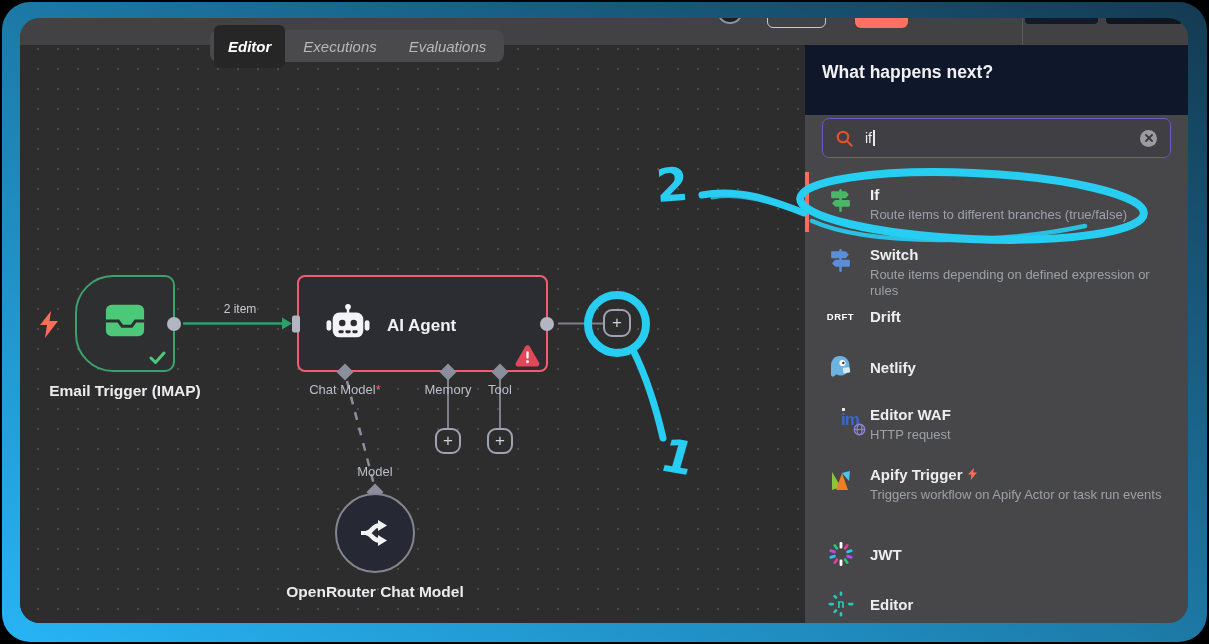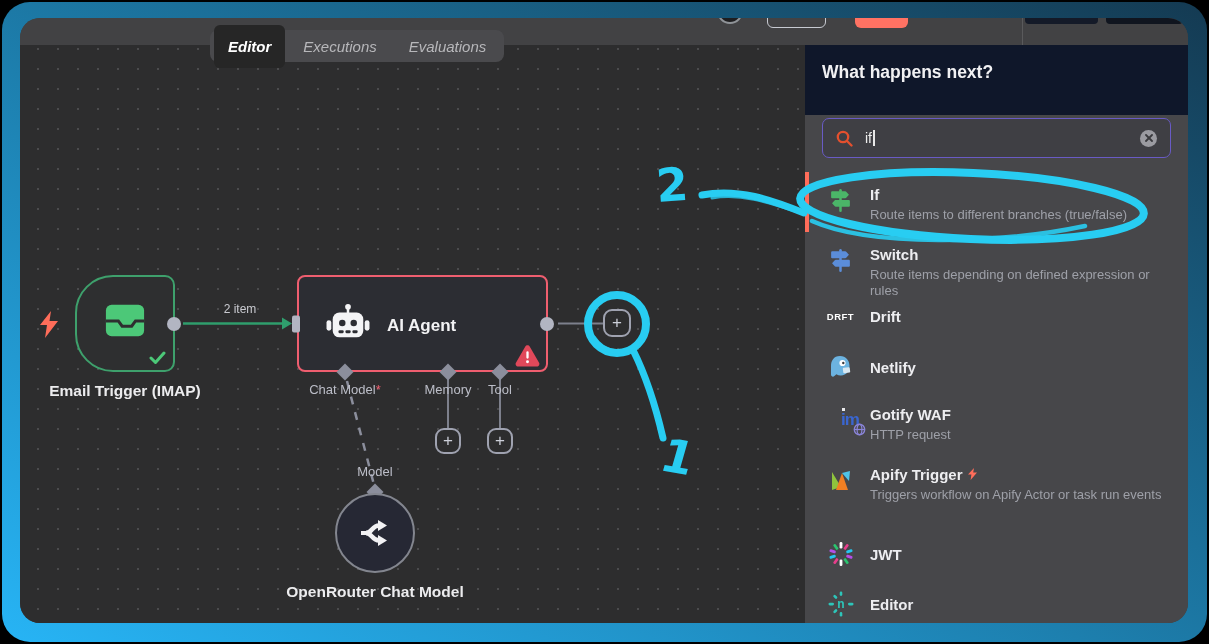--- a/index.html
+++ b/index.html
@@ -317,21 +317,21 @@
             <div class="imperva-sq"></div>
             <div class="imperva-im">im</div>
             <svg width="13" height="13" viewBox="0 0 13 13" style="position:absolute;left:12px;top:15px">
               <circle cx="6.5" cy="6.5" r="5.2" stroke="#8a84d8" stroke-width="1.4" fill="#47474a"></circle>
               <line x1="1.3" y1="6.5" x2="11.7" y2="6.5" stroke="#8a84d8" stroke-width="1.2"></line>
               <ellipse cx="6.5" cy="6.5" rx="2.4" ry="5.2" stroke="#8a84d8" stroke-width="1.2" fill="none"></ellipse>
             </svg>
           </div>
         </div>
         <div class="txt">
-          <div class="ttl">Gotify WAF</div>
+          <div class="ttl">Editor WAF</div>
           <div class="dsc">HTTP request</div>
         </div>
       </div>
 
       <div class="item two i-apify">
         <div class="ic">
           <svg width="26" height="26" viewBox="0 0 26 26">
             <polygon points="4,22 4,4 13,19" fill="#8fc43d"></polygon>
             <polygon points="8,22 14,5 20,22" fill="#f07f23"></polygon>
             <polygon points="14,5 22,3 21,13" fill="#4fc3e8"></polygon>

